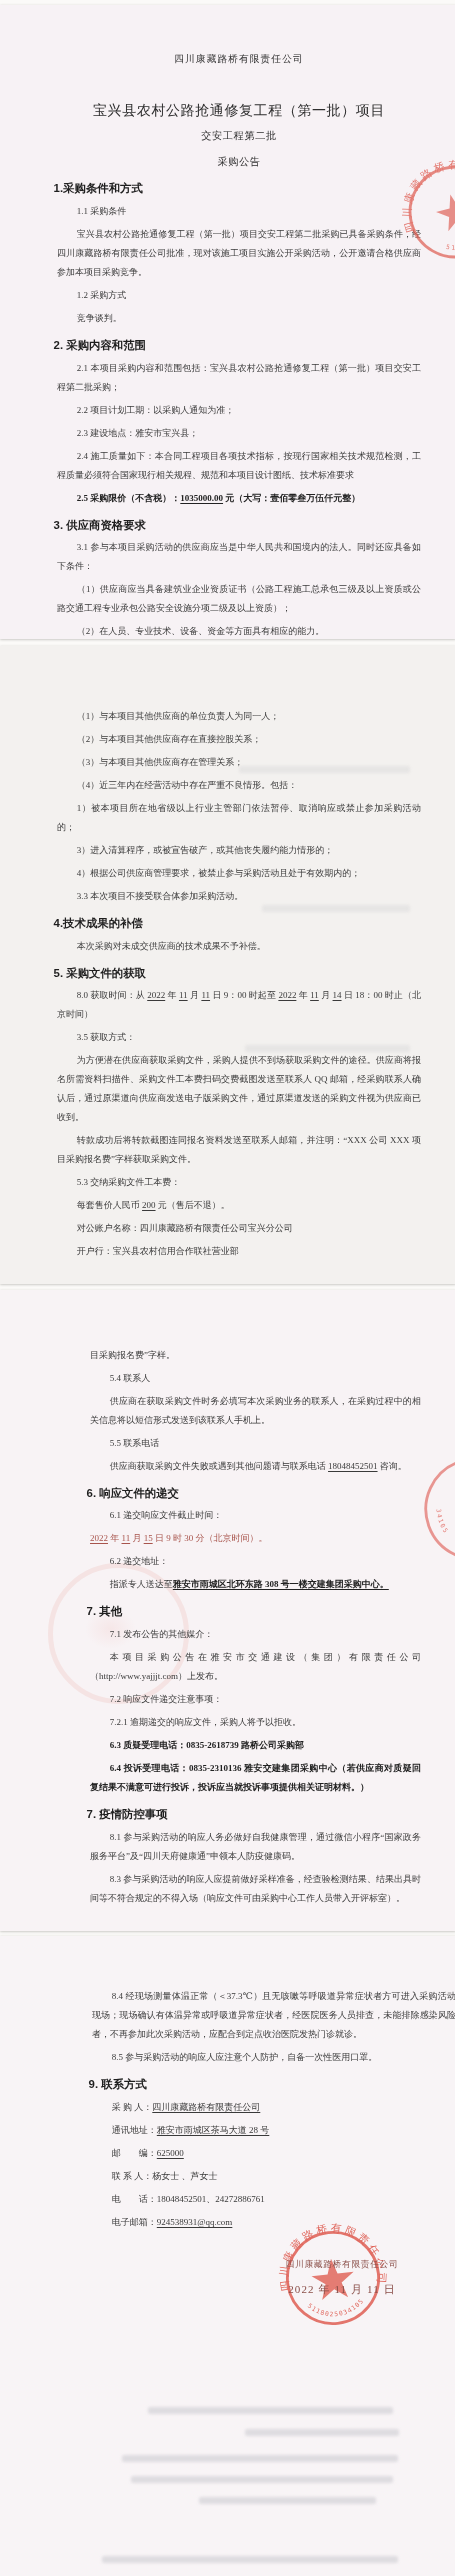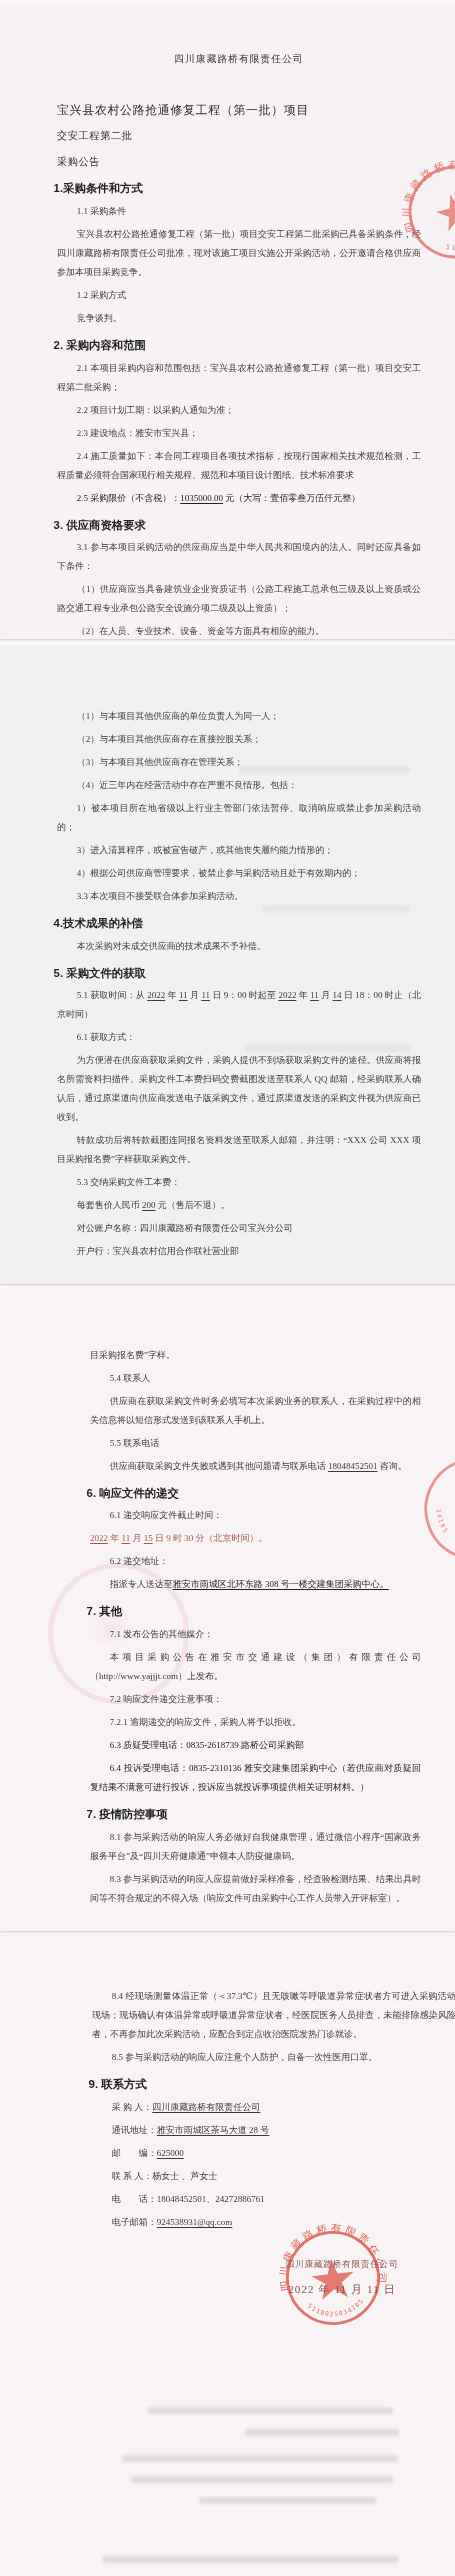--- a/index.html
+++ b/index.html
@@ -21,30 +21,30 @@
   .page-3{height:641px;background:#f8f3f5;margin-bottom:5.7px;}
   .page-4{height:640px;background:#f8f4f6;padding-left:35px;}
   .content{position:relative;z-index:2;}
   .page-1 .content{padding:44px 35px 0 57px;}
   .page-2 .content{padding:57px 35px 0 57px;}
   .page-3 .content{padding:52px 35px 0 90px;}
   .page-4 .content{padding:47px 35px 0 57px;}
 
   .blk{font-size:9px;line-height:19px;}
   .t1{text-align:center;font-size:9.7px;letter-spacing:1.1px;margin:0 0 33px;color:#2e2e2e;}
-  .t2{text-align:left;font-size:12px;letter-spacing:0.6px;margin:0 0 6.8px;color:#2e2e2e;}
-  .t3{font-size:10.2px;letter-spacing:0.6px;margin:0 0 6.8px;color:#2e2e2e;}
+  .t2{text-align:center;font-size:14px;letter-spacing:0.6px;margin:0 0 6.8px;color:#2e2e2e;}
+  .t3{text-align:center;font-size:10.2px;letter-spacing:0.6px;margin:0 0 6.8px;color:#2e2e2e;}
   .h{
     font-family:"Liberation Sans","DejaVu Sans",sans-serif;
     font-weight:bold;font-size:11.4px;color:#1f1f1f;
     margin:9px 0 5.7px -3.4px;line-height:16px;
   }
   .p{margin:4px 0;text-indent:2.2em;text-align:justify;}
   .p0{margin:4px 0;text-indent:0;text-align:justify;}
-  .b{font-weight:normal;color:#222;}
+  .b{font-weight:bold;color:#222;}
   .red{color:#a8544c;}
   .u{text-decoration:underline;text-underline-offset:2.3px;}
 
   
   .seal{position:absolute;z-index:3;pointer-events:none;}
   .seal-p1{left:401px;top:153px;transform:rotate(-15deg);opacity:.78;}
   .seal-p3{left:419px;top:162px;transform:rotate(70deg);opacity:.8;}
   .seal-p4{left:276px;top:285px;transform:rotate(-6deg);opacity:.88;}
   .faint-ring{
     position:absolute;left:48px;top:273px;width:131px;height:131px;
@@ -112,22 +112,22 @@
       <div class="blk p">（2）与本项目其他供应商存在直接控股关系；</div>
       <div class="blk p">（3）与本项目其他供应商存在管理关系；</div>
       <div class="blk p">（4）近三年内在经营活动中存在严重不良情形。包括：</div>
       <div class="blk p">1）被本项目所在地省级以上行业主管部门依法暂停、取消响应或禁止参加采购活动的；</div>
       <div class="blk p">3）进入清算程序，或被宣告破产，或其他丧失履约能力情形的；</div>
       <div class="blk p">4）根据公司供应商管理要求，被禁止参与采购活动且处于有效期内的；</div>
       <div class="blk p">3.3 本次项目不接受联合体参加采购活动。</div>
       <div class="blk h">4.技术成果的补偿</div>
       <div class="blk p">本次采购对未成交供应商的技术成果不予补偿。</div>
       <div class="blk h">5. 采购文件的获取</div>
-      <div class="blk p"><span>5.1 获取时间：从 </span><span class="u">2022</span><span> 年 </span><span class="u">11</span><span> 月 </span><span class="u">11</span><span> 日 9：00 时起至 </span><span class="u">2022</span><span> 年 </span><span class="u">11</span><span> 月 </span><span class="u">14</span><span> 日 18：00 时止（北京时间）</span></div>
-      <div class="blk p">6.1 获取方式：</div>
+      <div class="blk p"><span>8.0 获取时间：从 </span><span class="u">2022</span><span> 年 </span><span class="u">11</span><span> 月 </span><span class="u">11</span><span> 日 9：00 时起至 </span><span class="u">2022</span><span> 年 </span><span class="u">11</span><span> 月 </span><span class="u">14</span><span> 日 18：00 时止（北京时间）</span></div>
+      <div class="blk p">3.5 获取方式：</div>
       <div class="blk p">为方便潜在供应商获取采购文件，采购人提供不到场获取采购文件的途径。供应商将报名所需资料扫描件、采购文件工本费扫码交费截图发送至联系人 QQ 邮箱，经采购联系人确认后，通过原渠道向供应商发送电子版采购文件，通过原渠道发送的采购文件视为供应商已收到。</div>
       <div class="blk p">转款成功后将转款截图连同报名资料发送至联系人邮箱，并注明：“XXX 公司 XXX 项目采购报名费”字样获取采购文件。</div>
       <div class="blk p">5.3 交纳采购文件工本费：</div>
       <div class="blk p"><span>每套售价人民币 </span><span class="u">200</span><span> 元（售后不退）。</span></div>
       <div class="blk p">对公账户名称：四川康藏路桥有限责任公司宝兴分公司</div>
       <div class="blk p">开户行：宝兴县农村信用合作联社营业部</div>
     </div>
   <div class="bleed" style="top:120px;left:239px;width:171px"></div>
   <div class="bleed" style="top:259px;left:262px;width:148px"></div>
   <div class="bleed" style="top:399px;left:245px;width:165px"></div>

